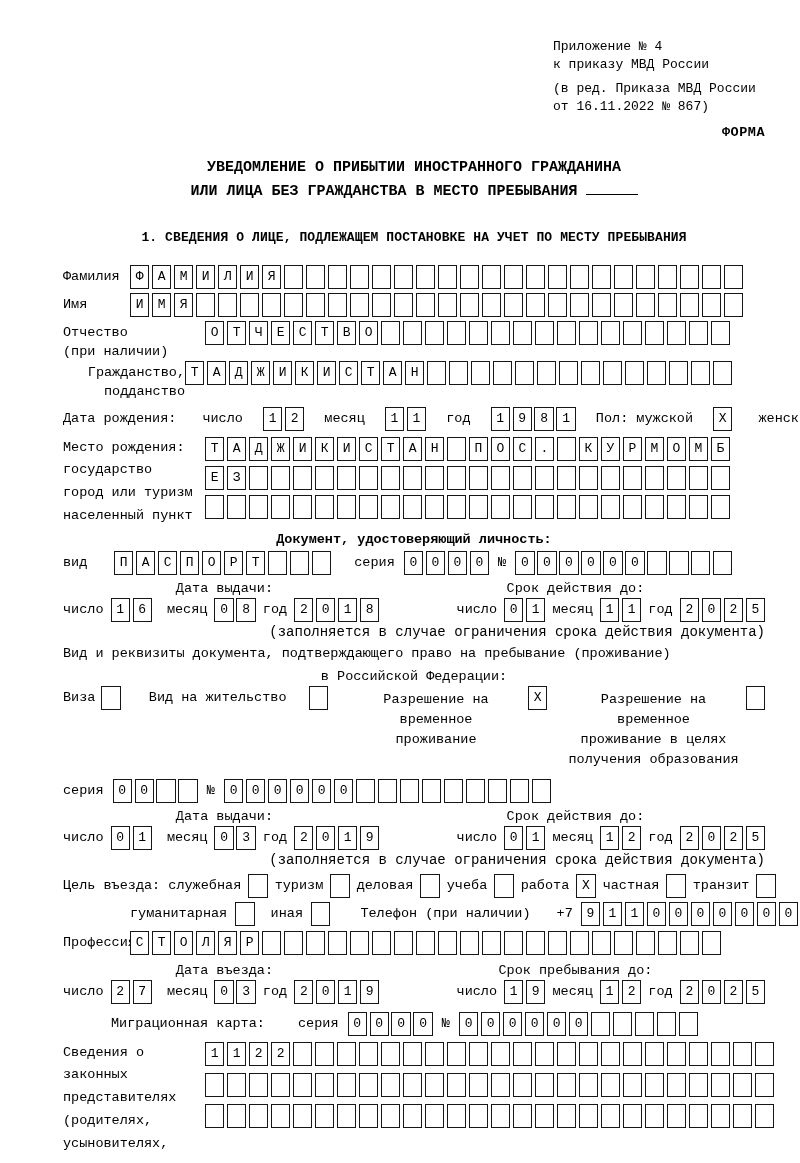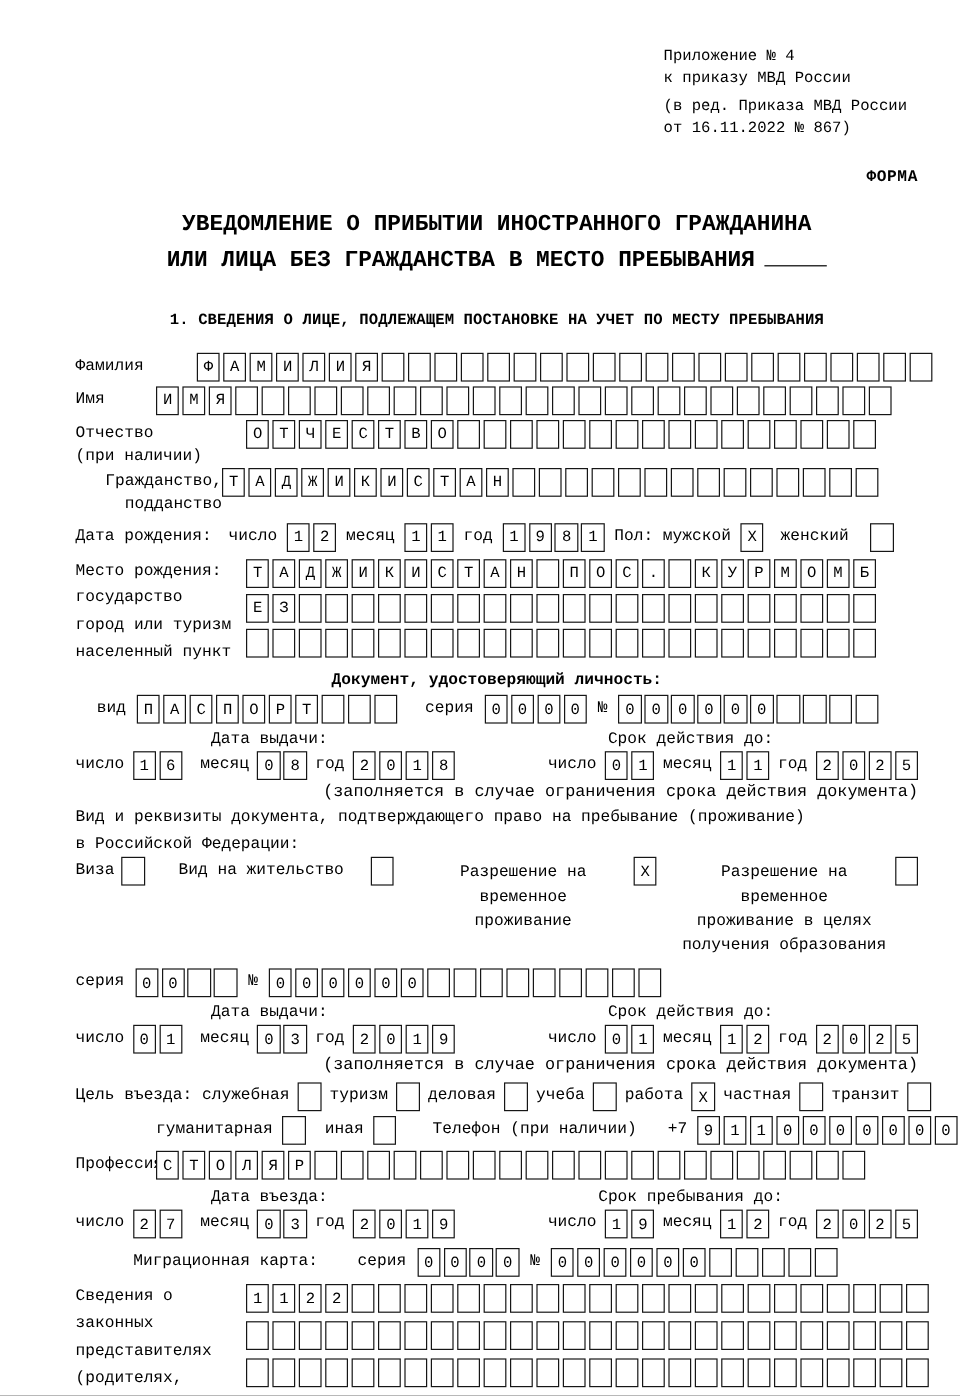--- a/index.html
+++ b/index.html
@@ -1,22 +1,22 @@
 <!DOCTYPE html>
 <html><head>
 <meta charset="utf-8">
 <style>
   html,body{margin:0;padding:0;background:#888;}
   .page{width:800px;height:1163px;background:#fff;color:#000;
     font-family:Liberation Mono, monospace;font-size:13.5px;
     box-sizing:border-box;padding:38px 35px 20px 63px;position:relative;overflow:hidden;}
   .hdr{width:212px;margin-left:auto;line-height:1.42;font-size:13px;}
   .hdr .ed{margin-top:5px;}
-  .forma{text-align:right;font-weight:bold;margin-top:24px;font-size:13.5px;letter-spacing:.5px;}
-  .title{text-align:center;font-weight:bold;font-size:19px;margin-top:16px;line-height:1.6;}
+  .forma{text-align:right;font-weight:bold;margin-top:8px;font-size:13.5px;letter-spacing:.5px;}
+  .title{text-align:center;font-weight:bold;font-size:15px;margin-top:16px;line-height:1.6;}
   .uline{display:inline-block;width:52px;border-bottom:1.6px solid #000;height:12px;margin-left:8px;}
   .sec1{font-weight:bold;font-size:13px;margin-top:26px;text-align:center;letter-spacing:.1px;}
   .row{display:flex;align-items:flex-start;margin-top:4px;}
   .lbl{padding-top:4px;white-space:nowrap;}
   .cells{display:inline-flex;gap:2.6px;flex-wrap:nowrap;}
   .cell{width:17.4px;height:22px;border:1.6px solid #161616;display:inline-flex;
     align-items:center;justify-content:center;font-size:13px;flex:none;background:#fff;}
   .lblcol{flex:none;}
   .stack{display:flex;flex-direction:column;gap:5px;}
   .ctr{text-align:center;}
@@ -41,21 +41,21 @@
     </div>
   </div>
   <div class="forma">ФОРМА</div>
 
   <div class="title">
     <div>УВЕДОМЛЕНИЕ О ПРИБЫТИИ ИНОСТРАННОГО ГРАЖДАНИНА</div>
     <div><span>ИЛИ ЛИЦА БЕЗ ГРАЖДАНСТВА В МЕСТО ПРЕБЫВАНИЯ</span><span class="uline"></span></div>
   </div>
   <div class="sec1">1. СВЕДЕНИЯ О ЛИЦЕ, ПОДЛЕЖАЩЕМ ПОСТАНОВКЕ НА УЧЕТ ПО МЕСТУ ПРЕБЫВАНИЯ</div>
 
-  <div class="row" style="margin-top:20px;gap:34px;">
+  <div class="row" style="margin-top:20px;">
     <span class="lbl lblcol" style="width:67px;">Фамилия</span>
     <span class="cells">
         <span class="cell">Ф</span>
         <span class="cell">А</span>
         <span class="cell">М</span>
         <span class="cell">И</span>
         <span class="cell">Л</span>
         <span class="cell">И</span>
         <span class="cell">Я</span>
         <span class="cell"></span>
@@ -176,21 +176,21 @@
         <span class="cell"></span>
         <span class="cell"></span>
         <span class="cell"></span>
         <span class="cell"></span>
         <span class="cell"></span>
         <span class="cell"></span>
         <span class="cell"></span>
       </span>
   </div>
 
-  <div class="row" style="margin-top:8px;gap:8px;">
+  <div class="row" style="margin-top:8px;gap:20px;">
     <span class="lbl">Дата рождения:</span>
     <span class="lbl" style="margin-left:6px;">число</span>
     <span class="cells">
         <span class="cell">1</span>
         <span class="cell">2</span>
       </span>
     <span class="lbl">месяц</span>
     <span class="cells">
         <span class="cell">1</span>
         <span class="cell">1</span>
@@ -295,21 +295,21 @@
           <span class="cell"></span>
           <span class="cell"></span>
           <span class="cell"></span>
           <span class="cell"></span>
           <span class="cell"></span>
         </span>
     </span>
   </div>
 
   <div class="ctr" style="font-weight:bold;margin-top:4px;">Документ, удостоверяющий личность:</div>
-  <div class="row" style="gap:9px;text-align:right;">
+  <div class="row" style="gap:9px;">
     <span class="lbl" style="width:42px;">вид</span>
     <span class="cells">
         <span class="cell">П</span>
         <span class="cell">А</span>
         <span class="cell">С</span>
         <span class="cell">П</span>
         <span class="cell">О</span>
         <span class="cell">Р</span>
         <span class="cell">Т</span>
         <span class="cell"></span>
@@ -378,21 +378,21 @@
           <span class="cell">2</span>
           <span class="cell">0</span>
           <span class="cell">2</span>
           <span class="cell">5</span>
         </span>
     </div>
   </div>
   <div class="note">(заполняется в случае ограничения срока действия документа)</div>
 
   <div style="margin-top:6px;">Вид и реквизиты документа, подтверждающего право на пребывание (проживание)</div>
-  <div style="margin-top:8px;">в Российской Федерации:</div>
+  <div style="margin-top:8px;text-align:center;">в Российской Федерации:</div>
 
   <div class="row" style="margin-top:2px;gap:6px;">
     <span class="lbl">Виза</span>
     <span class="cells">
         <span class="cell"></span>
       </span>
     <span class="lbl" style="margin-left:22px;">Вид на жительство</span>
     <span class="cells" style="margin-left:16px;">
         <span class="cell"></span>
       </span>

